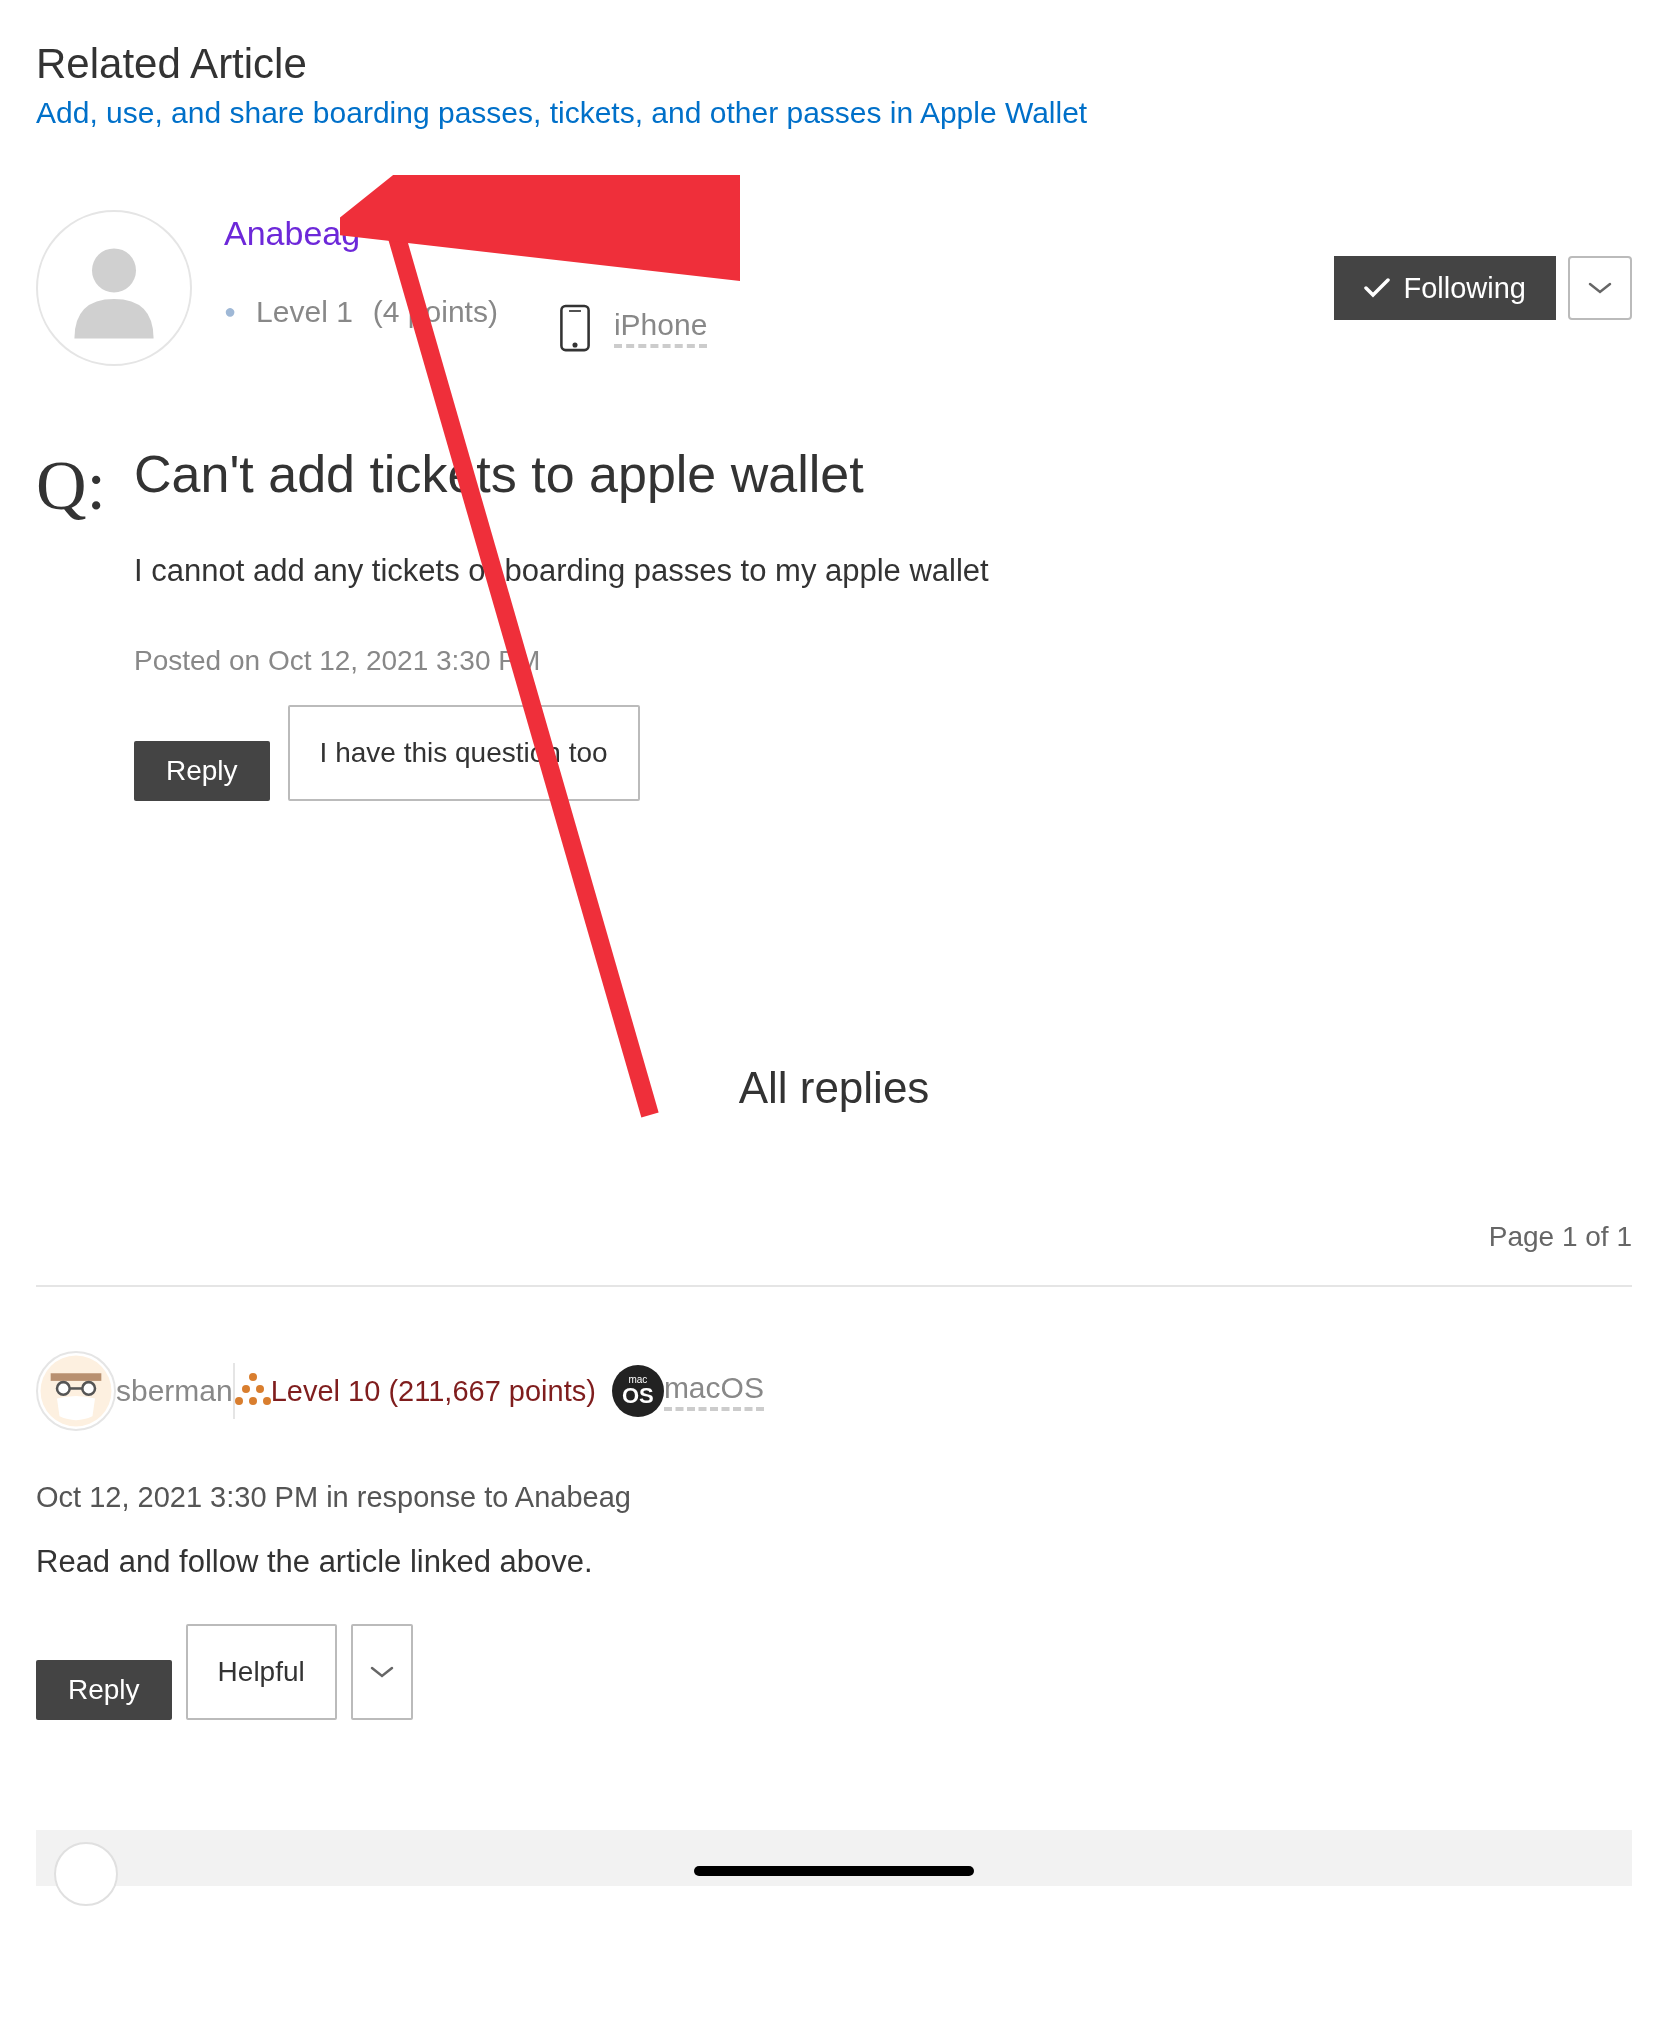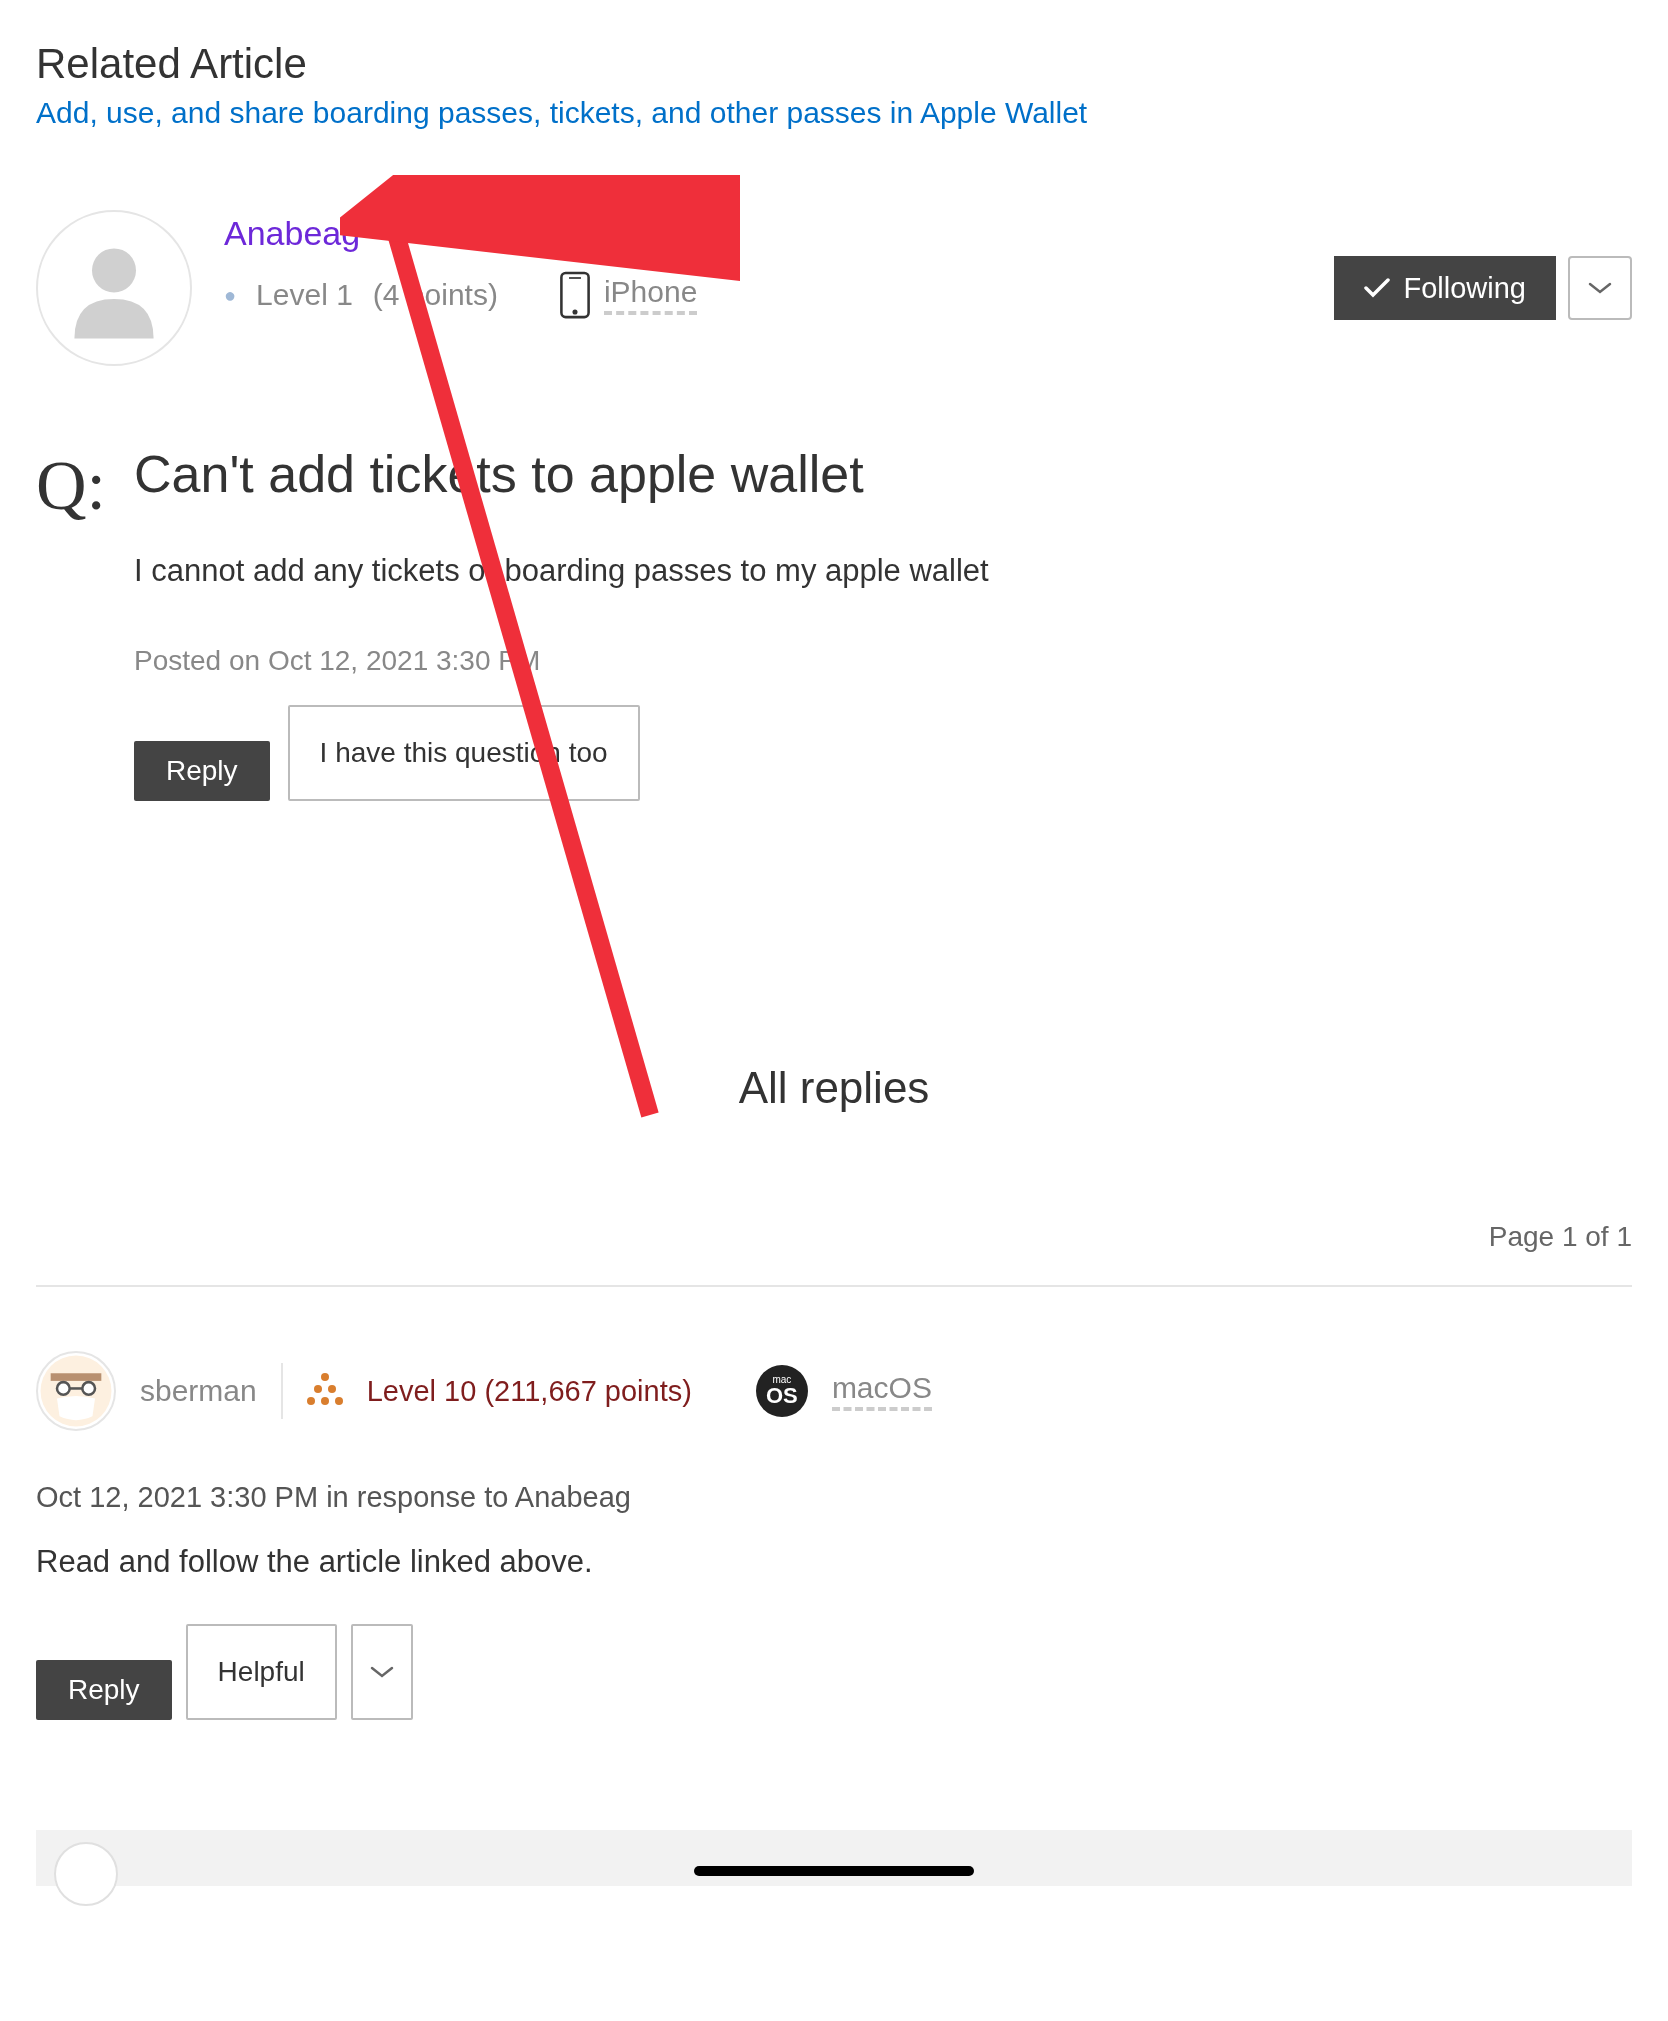--- a/index.html
+++ b/index.html
@@ -50,22 +50,23 @@
       display: flex;
       align-items: center;
       gap: 20px;
       color: #888;
       font-size: 30px;
     }
     .meta-dot { color: #9fb8d6; font-size: 20px; }
     .device-icon {
       display: inline-flex;
       align-items: center;
-      gap: 12px;
-      color: #333;
+      gap: 22px;
+      color: #333;
+      margin-top: 33px;
     }
     .device-icon svg { width: 34px; height: 48px; }
     .device-label {
       color: #888;
       font-size: 30px;
       border-bottom: 4px dashed #ccc;
       padding-bottom: 2px;
     }
     .follow-wrap {
       position: absolute;
@@ -162,21 +163,20 @@
     }
     .divider {
       border: none;
       border-top: 2px solid #e5e5e5;
       margin: 32px 0 64px 0;
     }
 
     .reply-header {
       display: flex;
       align-items: center;
-      gap: 24px;
     }
     .avatar-sm {
       width: 80px;
       height: 80px;
       border-radius: 50%;
       border: 2px solid #e5e5e5;
       background: #fff;
       display: flex;
       align-items: center;
       justify-content: center;

